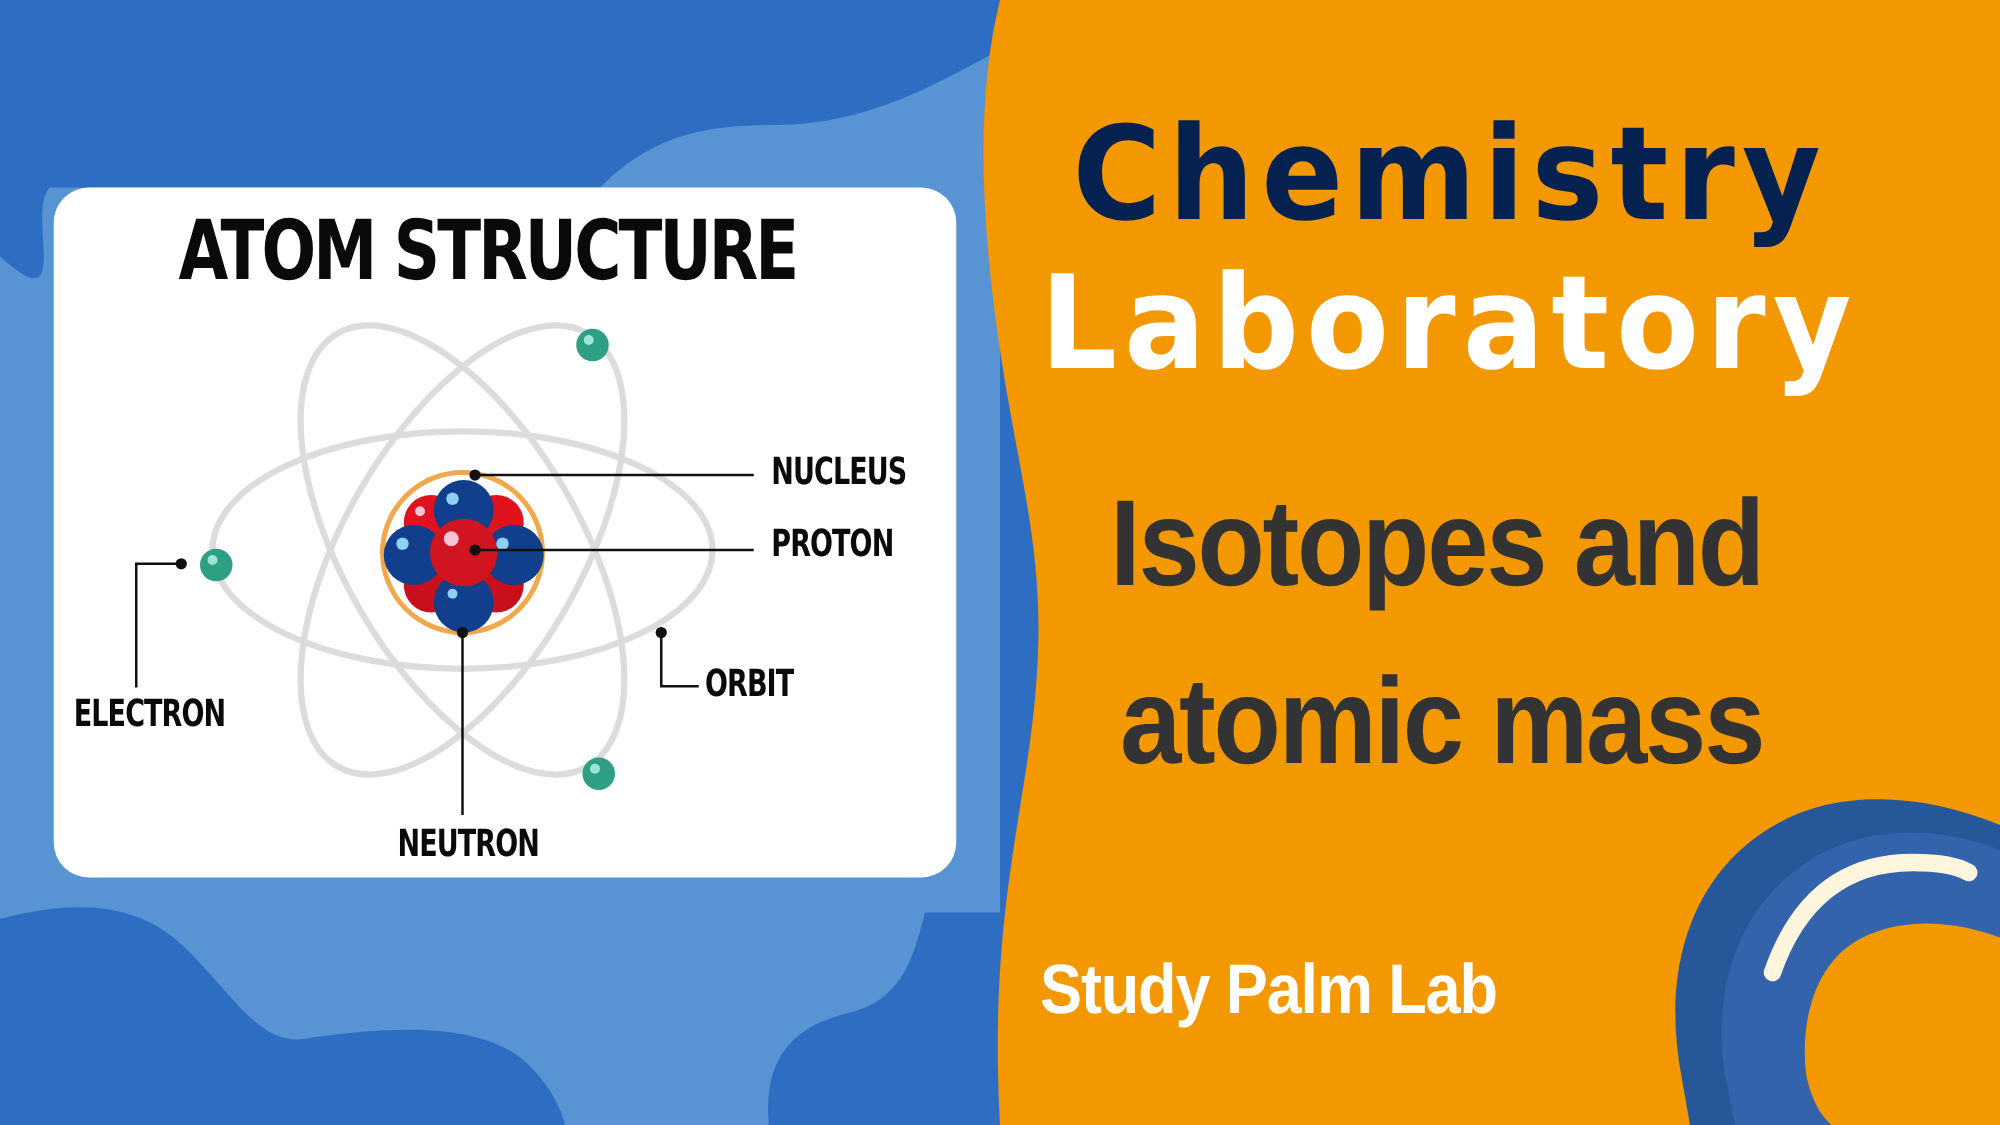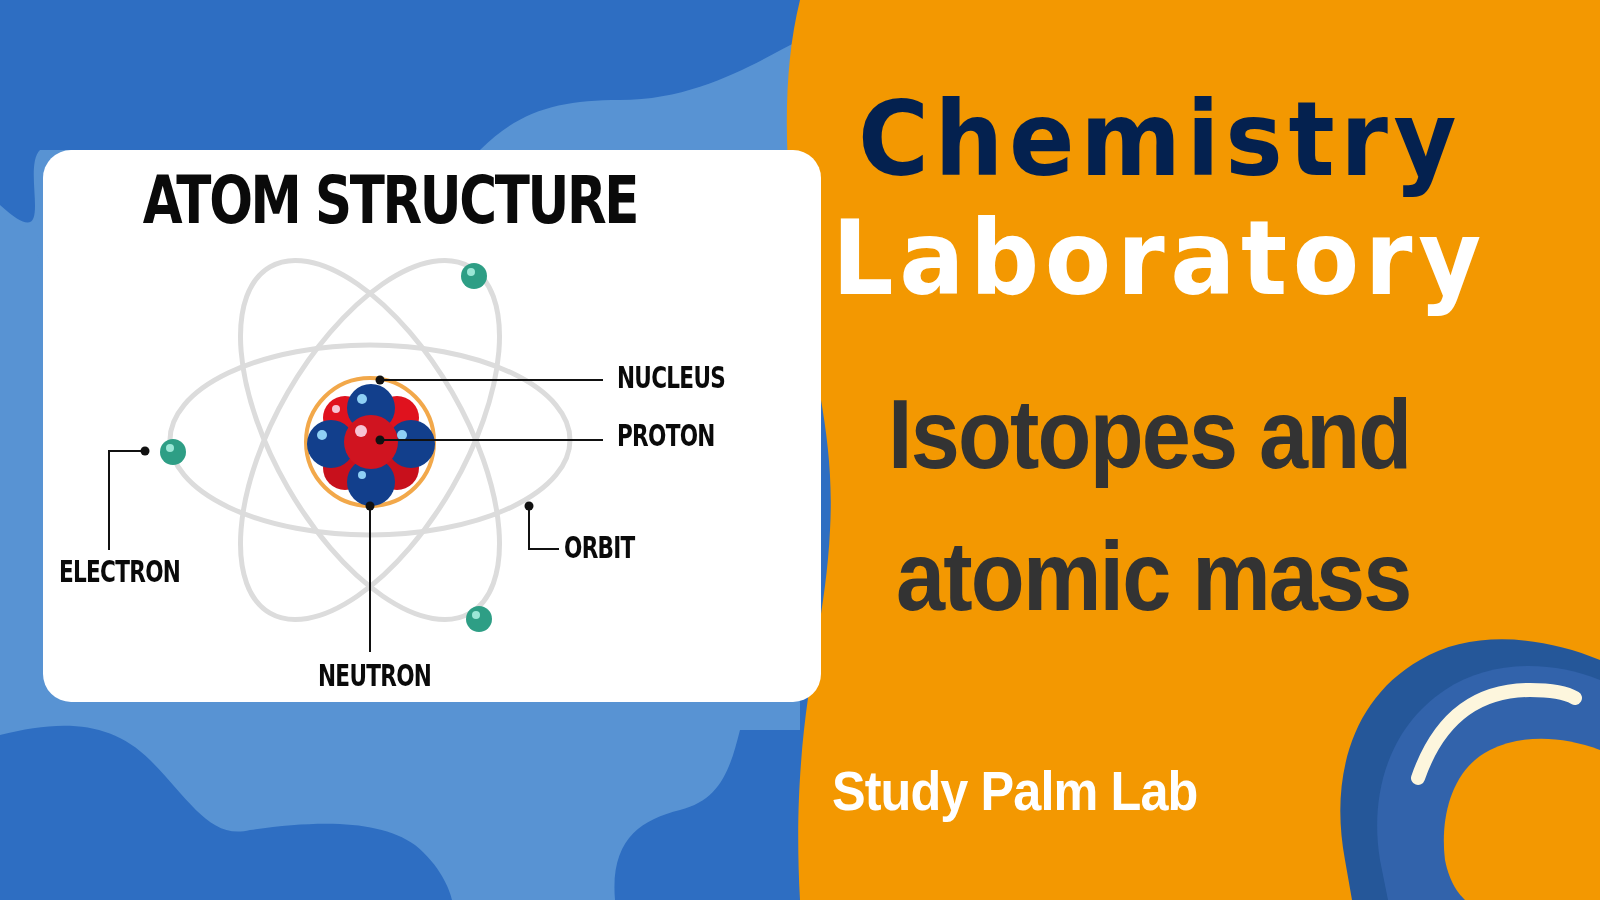--- a/index.html
+++ b/index.html
@@ -3,21 +3,21 @@
   <meta charset="utf-8">
   <style>
     html, body { margin: 0; padding: 0; }
     body {
       width: 1600px; height: 900px; overflow: hidden; position: relative;
       background: #2e6ec2;
       font-family: "Liberation Sans", sans-serif;
     }
     .bg-svg { position: absolute; left: 0; top: 0; width: 1600px; height: 900px; }
     .card {
-      position: absolute; left: 43px; top: 150px; width: 778px; height: 552px;
+      position: absolute; left: 43px; top: 150px; width: 722px; height: 552px;
       background: #ffffff; border-radius: 28px; overflow: hidden;
     }
     .card svg { position: absolute; left: 0; top: 0; }
     .card-title {
       position: absolute; left: 0; top: 12px; width: 694px; text-align: center;
       font-family: "DejaVu Sans", sans-serif; font-weight: bold;
       font-size: 66px; letter-spacing: -3px; color: #0a0a0a;
       transform: scaleX(0.78); transform-origin: center;
     }
     .lbl {

